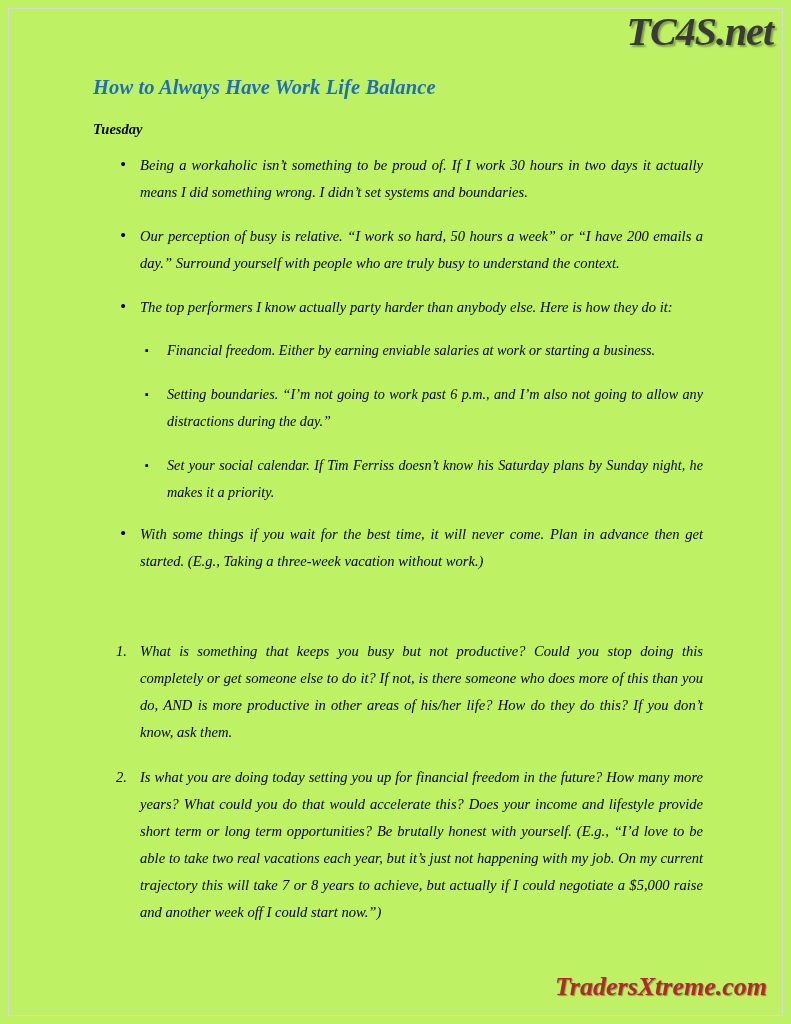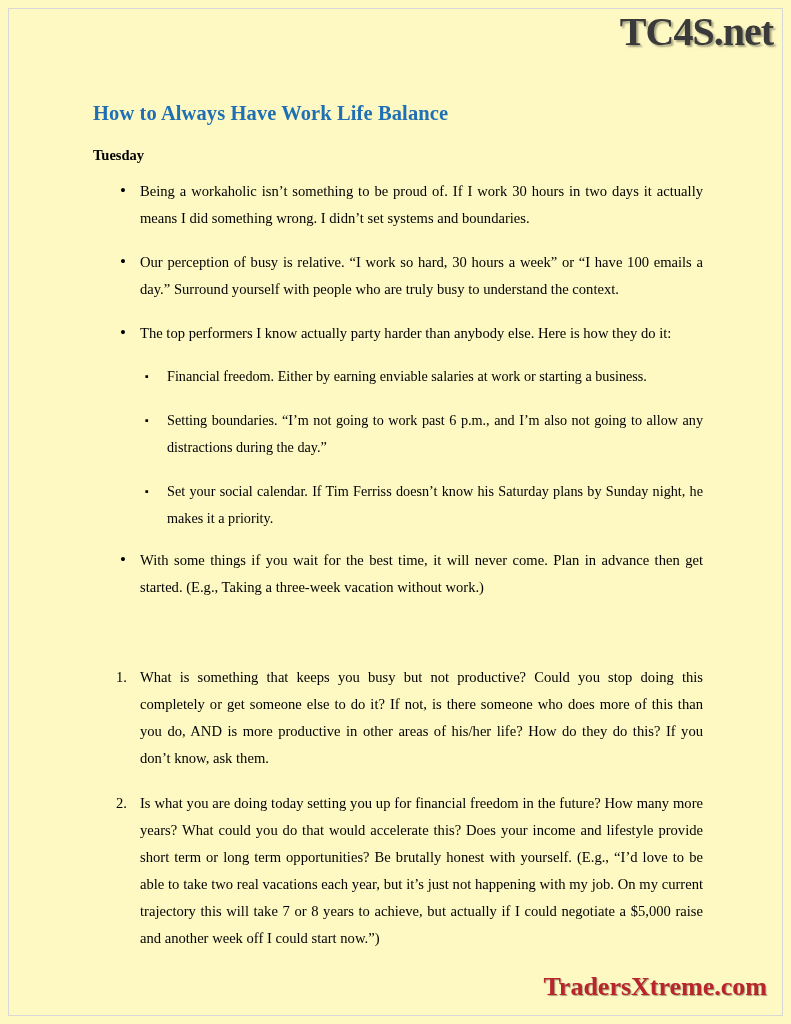--- a/index.html
+++ b/index.html
@@ -4,24 +4,25 @@
 <style>
   html, body {
     margin: 0;
     padding: 0;
     background: #ffffff;
   }
   .page {
     position: relative;
     width: 791px;
     height: 1024px;
-    background: #fef9c3;
+    background: #bef264;
     overflow: hidden;
     font-family: "Liberation Serif", serif;
     color: #000000;
+    font-style: italic;
   }
   
   .page-frame {
     position: absolute;
     left: 8px;
     top: 8px;
     right: 8px;
     bottom: 8px;
     border: 1px solid #d8d8d8;
     pointer-events: none;
@@ -38,21 +39,21 @@
     letter-spacing: -1px;
     color: #3a3a3a;
     text-shadow: 2px 2px 2px rgba(0,0,0,0.35);
     white-space: nowrap;
   }
 
   
   .doc {
     position: absolute;
     left: 93px;
-    top: 102px;
+    top: 76px;
     width: 610px;
   }
 
   h1.title {
     font-family: "Liberation Serif", serif;
     font-size: 20.5px;
     font-weight: bold;
     color: #1f6fb5;
     margin: 0 0 22px 0;
     letter-spacing: 0.1px;
@@ -186,21 +187,21 @@
   <div class="tc4s">TC4S.net</div>
 
   <div class="doc">
 
     <h1 class="title">How to Always Have Work Life Balance</h1>
 
     <h2 class="section">Tuesday</h2>
 
     <ul class="bullets">
       <li>Being a workaholic isn’t something to be proud of. If I work 30 hours in two days it actually means I did something wrong. I didn’t set systems and boundaries.</li>
-      <li>Our perception of busy is relative. “I work so hard, 30 hours a week” or “I have 100 emails a day.” Surround yourself with people who are truly busy to understand the context.</li>
+      <li>Our perception of busy is relative. “I work so hard, 50 hours a week” or “I have 200 emails a day.” Surround yourself with people who are truly busy to understand the context.</li>
       <li>
         <span>The top performers I know actually party harder than anybody else. Here is how they do it:</span>
         <ul class="subbullets">
           <li>Financial freedom. Either by earning enviable salaries at work or starting a business.</li>
           <li>Setting boundaries. “I’m not going to work past 6 p.m., and I’m also not going to allow any distractions during the day.”</li>
           <li>Set your social calendar. If Tim Ferriss doesn’t know his Saturday plans by Sunday night, he makes it a priority.</li>
         </ul>
       </li>
       <li class="after-sub">With some things if you wait for the best time, it will never come. Plan in advance then get started. (E.g., Taking a three-week vacation without work.)</li>
     </ul>

